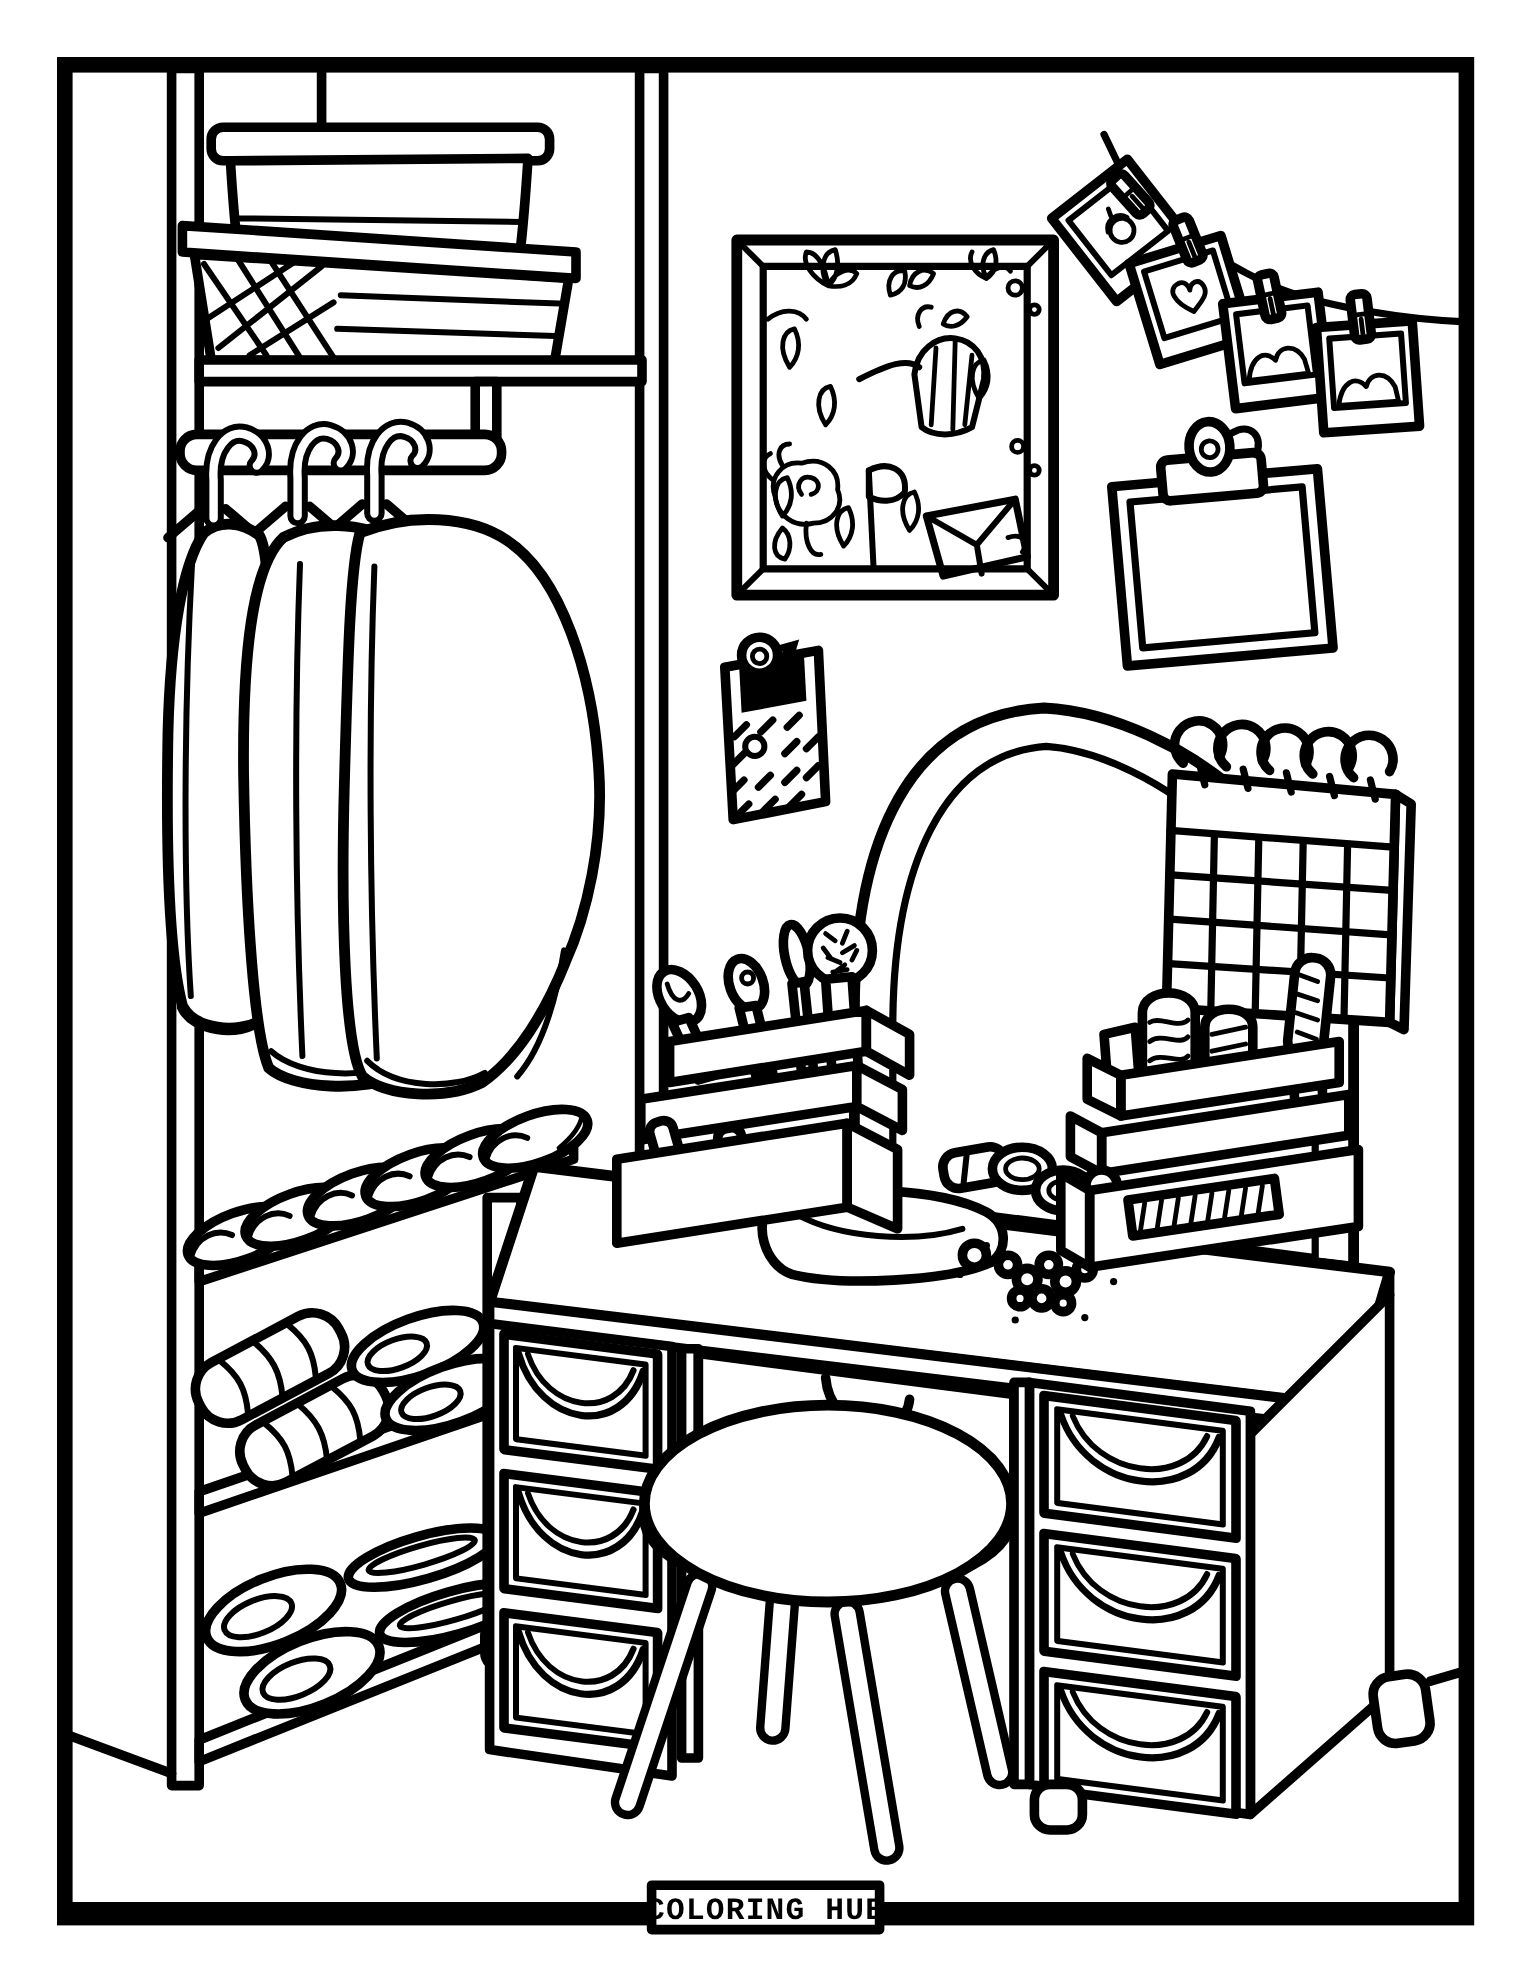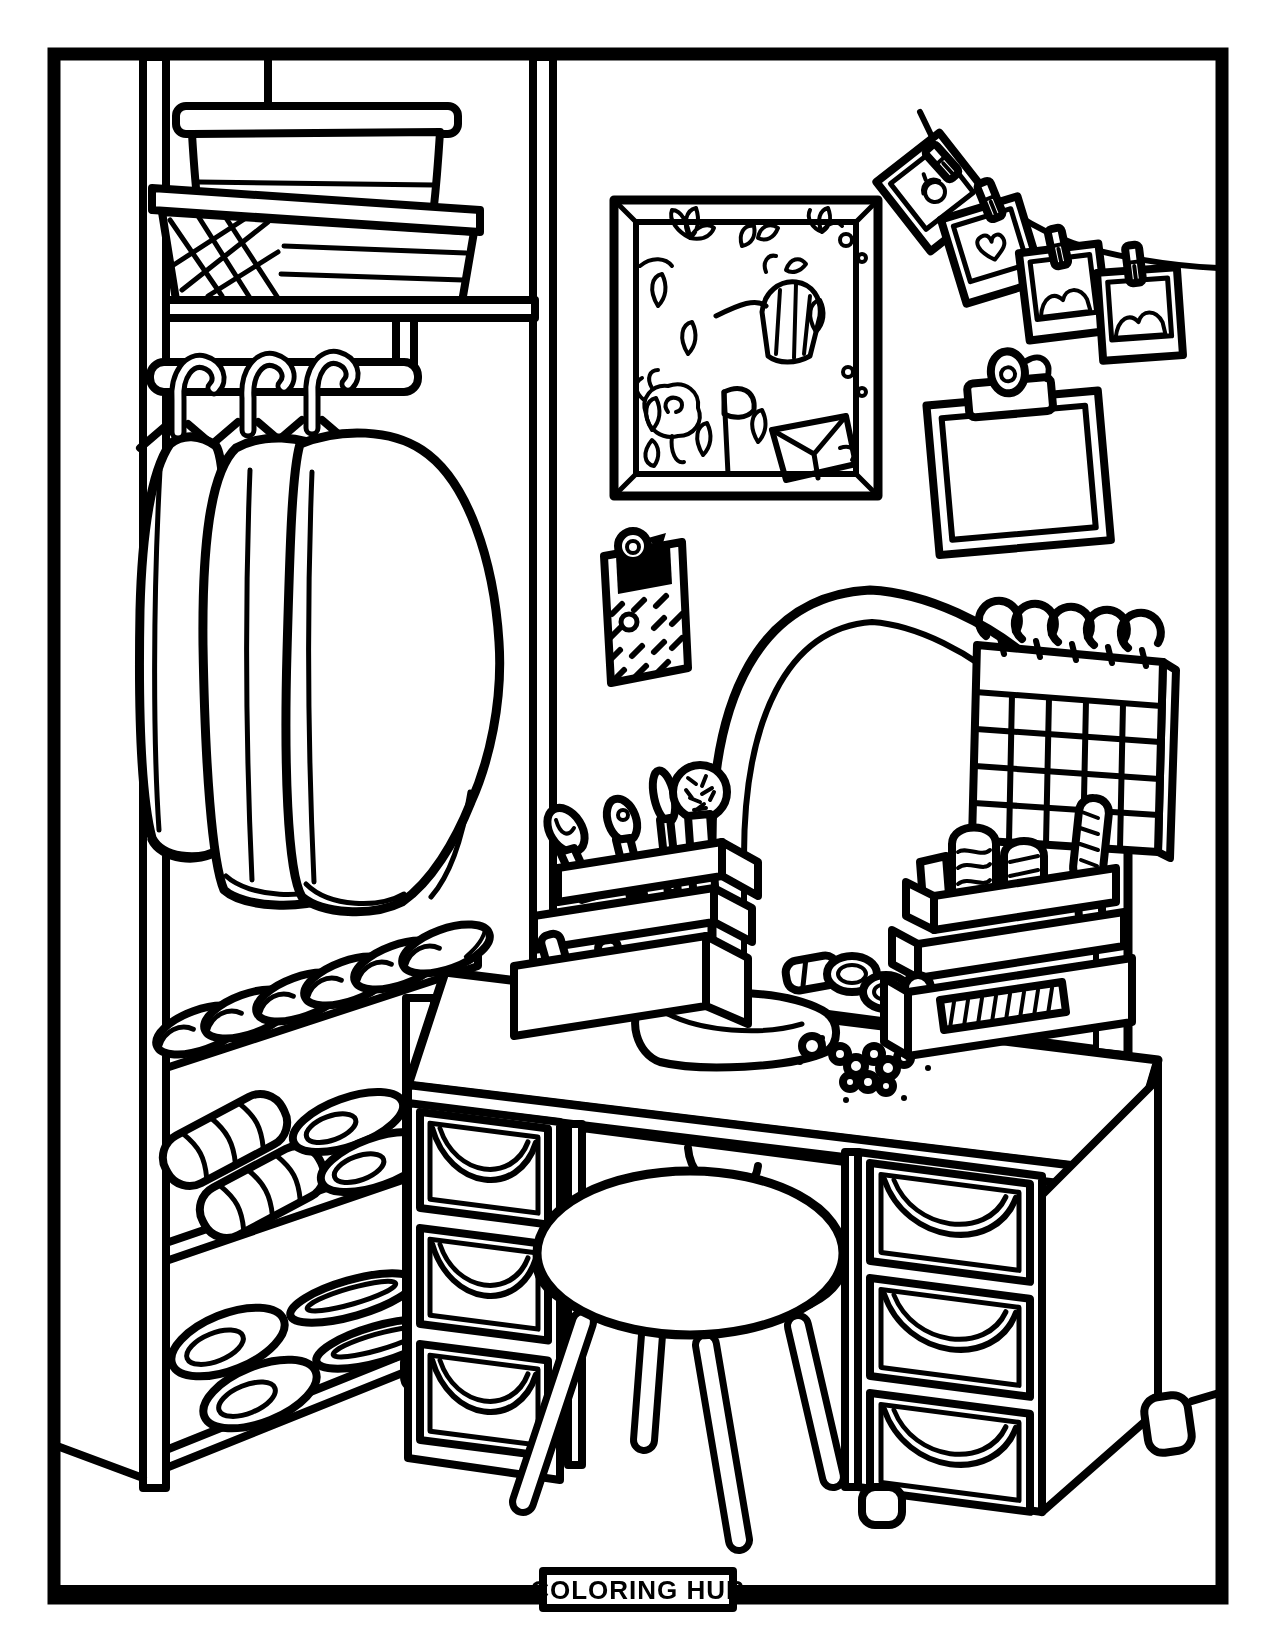--- a/index.html
+++ b/index.html
@@ -1,18 +1,18 @@
 <!DOCTYPE html>
 <html style="--paper: #ffffff; --ink: #000000;"><head>
 <meta charset="utf-8">
 <style>
   :root { --paper:#ffffff; --ink:#000000; }
   html,body { margin:0; padding:0; background:var(--paper); }
   .page { width:1275px; height:1650px; position:relative; background:var(--paper);
-          font-family:Liberation Sans, sans-serif; }
+          font-family:Liberation Mono, monospace; }
   svg { display:block; }
   .o  { fill:var(--paper); stroke:var(--ink); stroke-width:8; stroke-linejoin:round; stroke-linecap:round; }
   .o9 { fill:var(--paper); stroke:var(--ink); stroke-width:9; stroke-linejoin:round; stroke-linecap:round; }
   .l  { fill:none; stroke:var(--ink); stroke-width:8; stroke-linecap:round; stroke-linejoin:round; }
   .l6 { fill:none; stroke:var(--ink); stroke-width:6; stroke-linecap:round; stroke-linejoin:round; }
   .l5 { fill:none; stroke:var(--ink); stroke-width:5; stroke-linecap:round; stroke-linejoin:round; }
   .l4 { fill:none; stroke:var(--ink); stroke-width:4; stroke-linecap:round; stroke-linejoin:round; }
   .tubB { fill:none; stroke:var(--ink); stroke-width:17; stroke-linecap:round; stroke-linejoin:round; }
   .tubW { fill:none; stroke:var(--paper); stroke-width:7; stroke-linecap:round; stroke-linejoin:round; }
   .legB { fill:none; stroke:var(--ink); stroke-width:28; stroke-linecap:round; }

